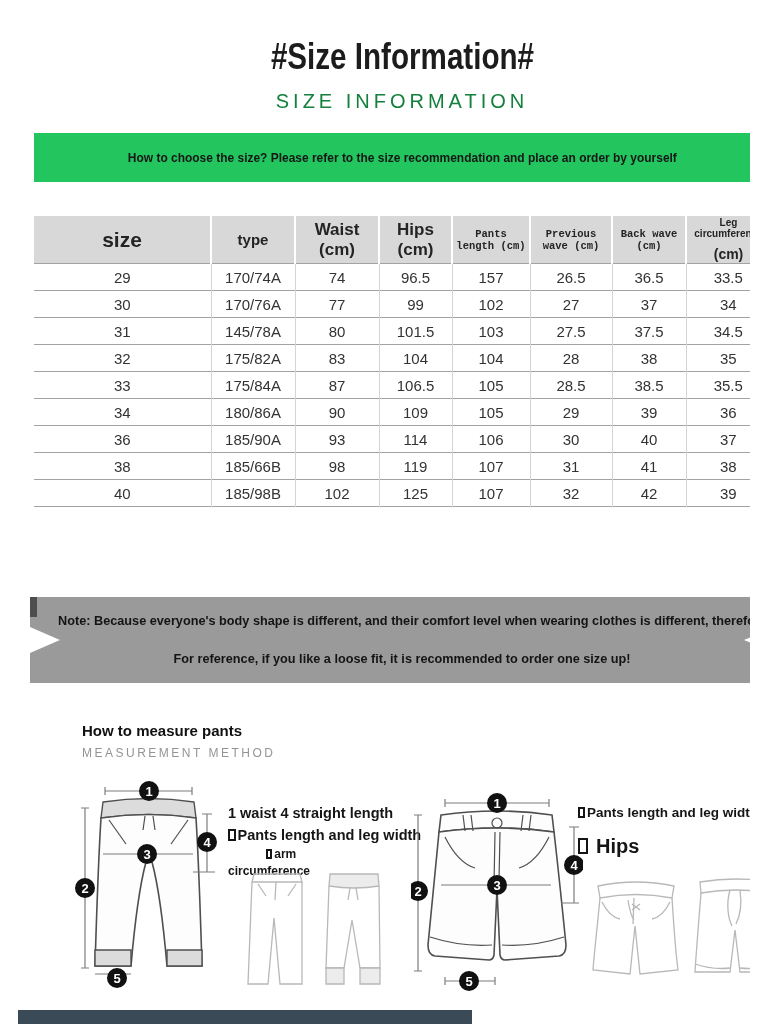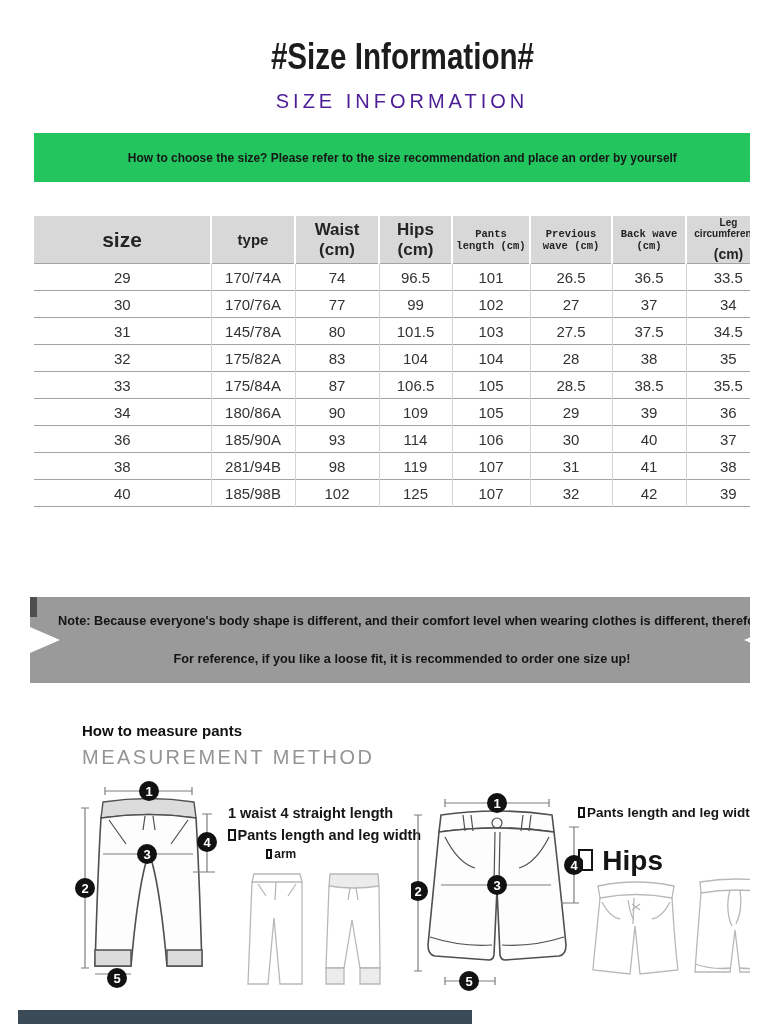--- a/index.html
+++ b/index.html
@@ -3,21 +3,21 @@
 <meta charset="utf-8">
 <style>
   * { margin:0; padding:0; box-sizing:border-box; }
   body { background:#fff; font-family:"Liberation Sans", sans-serif; }
   .page { position:relative; width:732px; height:1024px; background:#fff; overflow:hidden; margin:0 auto; }
 
   
   .title-wrap { position:absolute; top:36px; left:0; width:768px; text-align:center; }
   .title { display:inline-block; font-size:37px; font-weight:700; color:#1c1c1c; transform:scaleX(.8); letter-spacing:0; white-space:nowrap; }
   .subtitle-wrap { position:absolute; top:90px; left:0; width:768px; text-align:center; }
-  .subtitle { display:inline-block; font-size:20px; font-weight:400; color:#4c1d95; letter-spacing:4px; }
+  .subtitle { display:inline-block; font-size:20px; font-weight:400; color:#15803d; letter-spacing:4px; }
 
   
   .choose-banner { position:absolute; top:133px; left:16px; width:736px; height:49px; background:#22c55e;
     display:flex; align-items:center; justify-content:center; }
   .choose-banner span { display:inline-block; font-size:13px; font-weight:700; color:#161616; transform:scaleX(.92); white-space:nowrap; }
 
   
   .size-table-wrap { position:absolute; top:216px; left:16px; width:736px; }
   table { width:736px; border-collapse:collapse; table-layout:fixed; }
   thead th { background:#d8d8d8; border-left:2px solid #fff; text-align:center; vertical-align:middle; height:46px; color:#242424; padding:1px; }
@@ -41,36 +41,36 @@
     border-top:13px solid transparent; border-bottom:13px solid transparent; border-left:30px solid #fff; }
   .note-banner .notch-right { position:absolute; right:0; top:50%; transform:translateY(-50%); width:0; height:0;
     border-top:13px solid transparent; border-bottom:13px solid transparent; border-right:30px solid #fff; }
   .note-line { position:absolute; left:0; width:744px; text-align:center; }
   .note-line span { display:inline-block; font-size:13.5px; font-weight:700; color:#141414; transform:scaleX(.94); white-space:nowrap; }
   .note-line.l1 { top:14px; }
   .note-line.l2 { top:52px; }
 
   
   .measure-heading { position:absolute; left:64px; top:722px; font-size:15px; font-weight:700; color:#111; }
-  .measure-subheading { position:absolute; left:64px; top:746px; font-size:20px; font-weight:400; color:#949494; letter-spacing:2.5px; }
+  .measure-subheading { position:absolute; left:64px; top:746px; font-size:12px; font-weight:400; color:#949494; letter-spacing:2.5px; }
 
   .diagram { position:absolute; }
   .svg-pants { left:55px; top:780px; }
   .svg-pants-thumbs { left:222px; top:866px; }
   .svg-shorts { left:393px; top:785px; }
   .svg-shorts-thumbs { left:570px; top:860px; }
 
   .pants-notes { position:absolute; left:210px; top:802px; color:#151515; }
   .pants-notes .n1, .pants-notes .n2 { font-size:14.5px; font-weight:700; line-height:22px; white-space:nowrap; }
   .pants-notes .n3 { font-size:12px; font-weight:700; line-height:17px; padding-left:38px; white-space:nowrap; }
   .pants-notes .n4 { font-size:12px; font-weight:600; line-height:17px; white-space:nowrap; }
 
   .shorts-notes { position:absolute; left:560px; top:802px; color:#151515; }
   .shorts-notes .n1, .shorts-notes .n2 { font-size:13.5px; font-weight:700; line-height:21px; white-space:nowrap; }
-  .shorts-notes .n3 { font-size:28px; font-weight:700; margin-top:22px; white-space:nowrap; }
+  .shorts-notes .n3 { font-size:20px; font-weight:700; margin-top:12px; white-space:nowrap; }
 
   .tofu { display:inline-block; width:.52em; height:.8em; border:2px solid #141414; margin-right:2px; vertical-align:-1px; }
 
   .bottom-bar { position:absolute; left:0; top:1010px; width:454px; height:14px; background:#3a4b57; }
 
   svg .dim { stroke:#7d7d7d; stroke-width:1.2; fill:none; }
   svg .outline { stroke:#4f4f4f; stroke-width:1.6; fill:#fdfdfd; }
   svg .detail { stroke:#4f4f4f; stroke-width:1.2; fill:none; }
   svg .band { stroke:#4f4f4f; stroke-width:1.4; fill:#dcdcdc; }
   svg .thumb { stroke:#b8b8b8; stroke-width:1.3; fill:none; }
@@ -120,21 +120,21 @@
             <span class="sub">(cm)</span>
           </th>
         </tr>
       </thead>
       <tbody>
           <tr>
             <td>29</td>
             <td>170/74A</td>
             <td>74</td>
             <td>96.5</td>
-            <td>101</td>
+            <td>157</td>
             <td>26.5</td>
             <td>36.5</td>
             <td>33.5</td>
           </tr>
           <tr>
             <td>30</td>
             <td>170/76A</td>
             <td>77</td>
             <td>99</td>
             <td>102</td>
@@ -187,21 +187,21 @@
             <td>185/90A</td>
             <td>93</td>
             <td>114</td>
             <td>106</td>
             <td>30</td>
             <td>40</td>
             <td>37</td>
           </tr>
           <tr>
             <td>38</td>
-            <td>281/94B</td>
+            <td>185/66B</td>
             <td>98</td>
             <td>119</td>
             <td>107</td>
             <td>31</td>
             <td>41</td>
             <td>38</td>
           </tr>
           <tr>
             <td>40</td>
             <td>185/98B</td>
@@ -264,20 +264,21 @@
     <g>
         <circle class="marker" cx="44" cy="198" r="10"></circle>
         <text class="marker-num" x="44" y="203">5</text>
       </g>
   </svg>
 
   <div class="pants-notes">
     <div class="n1">1 waist 4 straight length</div>
     <div class="n2"><span class="tofu"></span><span>Pants length and leg width</span></div>
     <div class="n3"><span class="tofu"></span><span>arm</span></div>
+    <div class="n4">circumference</div>
   </div>
 
   <svg class="diagram svg-pants-thumbs" width="150" height="128" viewBox="0 0 150 128">
     <g>
       <path class="thumb" d="M14,8 L60,8 L62,16 L12,16 Z"></path>
       <path class="thumb" d="M12,16 L8,118 L28,118 L34,52 L40,118 L62,118 L62,16"></path>
       <path class="thumb" d="M18,18 L26,30 M56,18 L48,30 M36,16 L35,34"></path>
     </g>
     <g>
       <path class="thumbband" d="M90,8 L138,8 L139,20 Q114,24 89,20 Z"></path>

